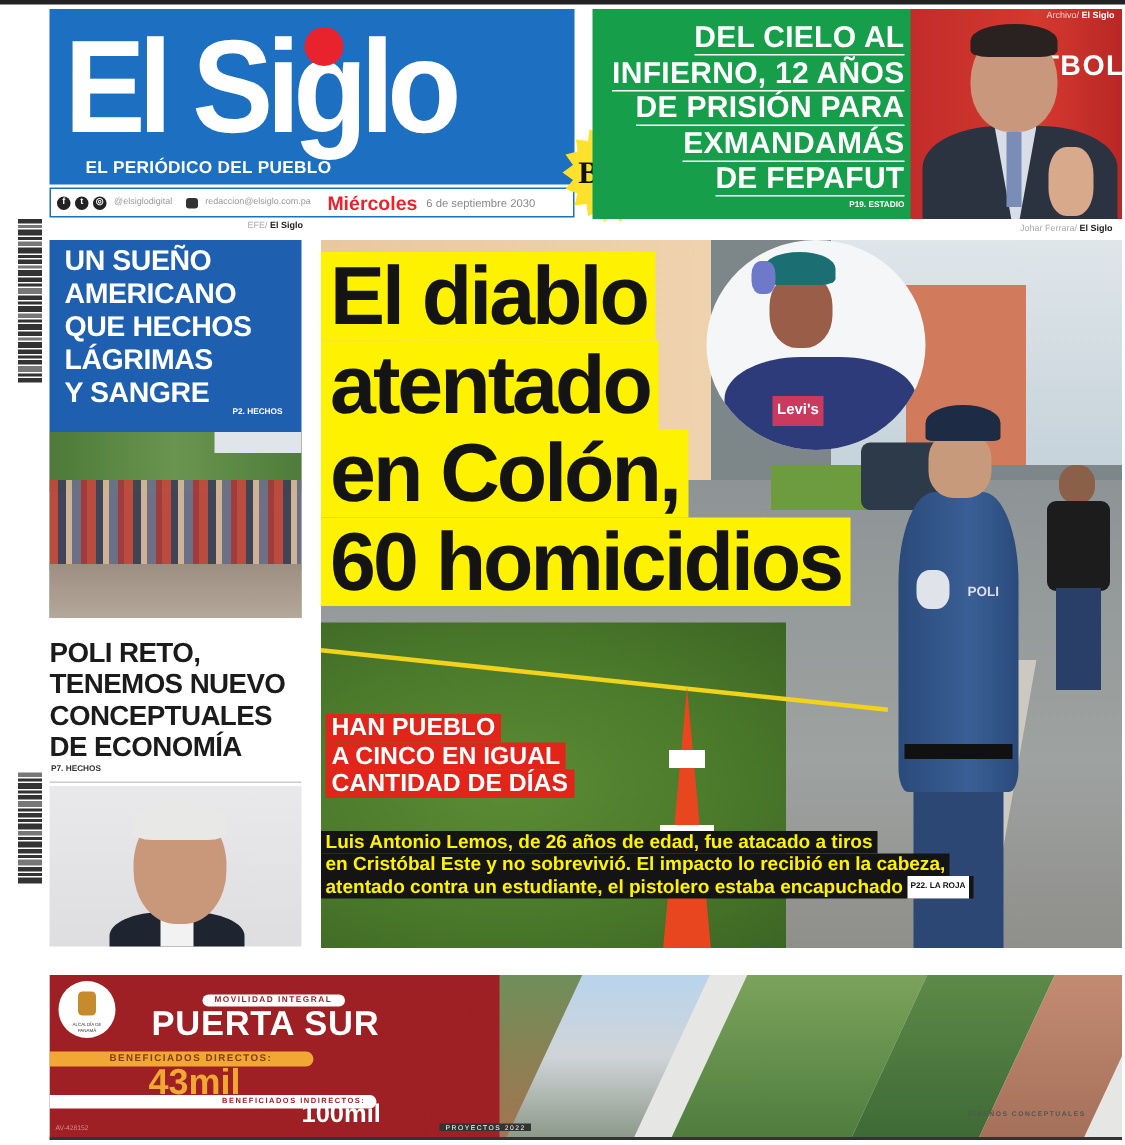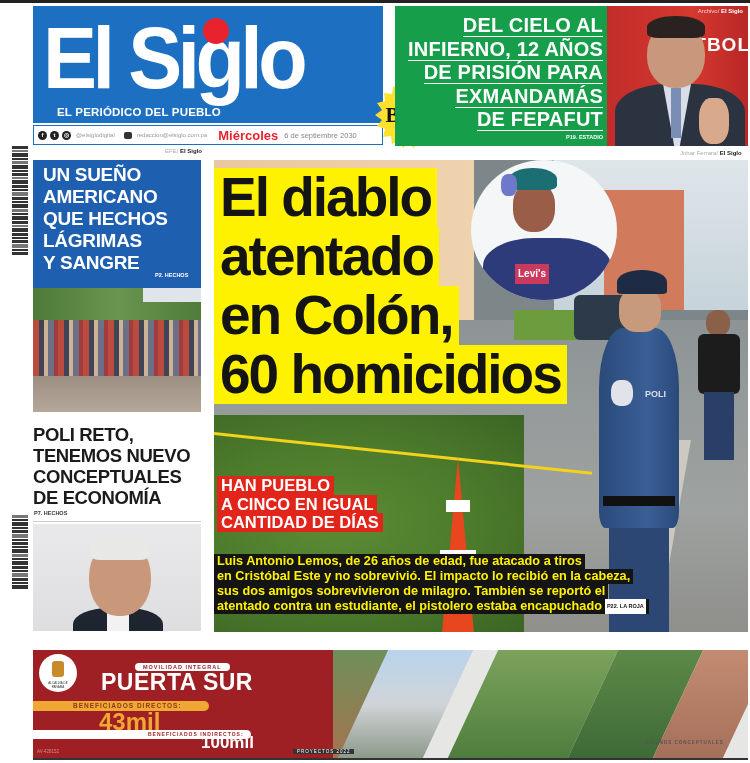--- a/index.html
+++ b/index.html
@@ -308,21 +308,20 @@
 
   <div class="subhead">
     <span class="sub-line">HAN PUEBLO</span>
     <span class="sub-line">A CINCO EN IGUAL</span>
     <span class="sub-line">CANTIDAD DE DÍAS</span>
   </div>
 
   <div class="deck">
     <span class="deck-line">Luis Antonio Lemos, de 26 años de edad, fue atacado a tiros</span>
     <span class="deck-line">en Cristóbal Este y no sobrevivió. El impacto lo recibió en la cabeza,</span>
-    <span class="deck-line">sus dos amigos sobrevivieron de milagro. También se reportó el</span>
     <span class="deck-line"><span>atentado contra un estudiante, el pistolero estaba encapuchado</span><span class="deck-ref">P22. LA ROJA</span></span>
   </div>
 </div>
 
 <div class="abs ad">
   <div class="ad-panel" style="left:270px;width:80px;background:linear-gradient(180deg,#6f8f5a,#a4744f);"></div>
   <div class="ad-panel" style="left:330px;width:85px;background:linear-gradient(180deg,#b8d4ec 0%,#d0d4d8 50%,#8d9a8a 100%);"></div>
   <div class="ad-panel" style="left:440px;width:120px;background:linear-gradient(180deg,#7ca35c,#4f7d3e);"></div>
   <div class="ad-panel" style="left:560px;width:85px;background:linear-gradient(180deg,#5d8a48,#3e6a36);"></div>
   <div class="ad-panel" style="left:645px;width:70px;background:linear-gradient(180deg,#c38b72,#a5705a);"></div>

